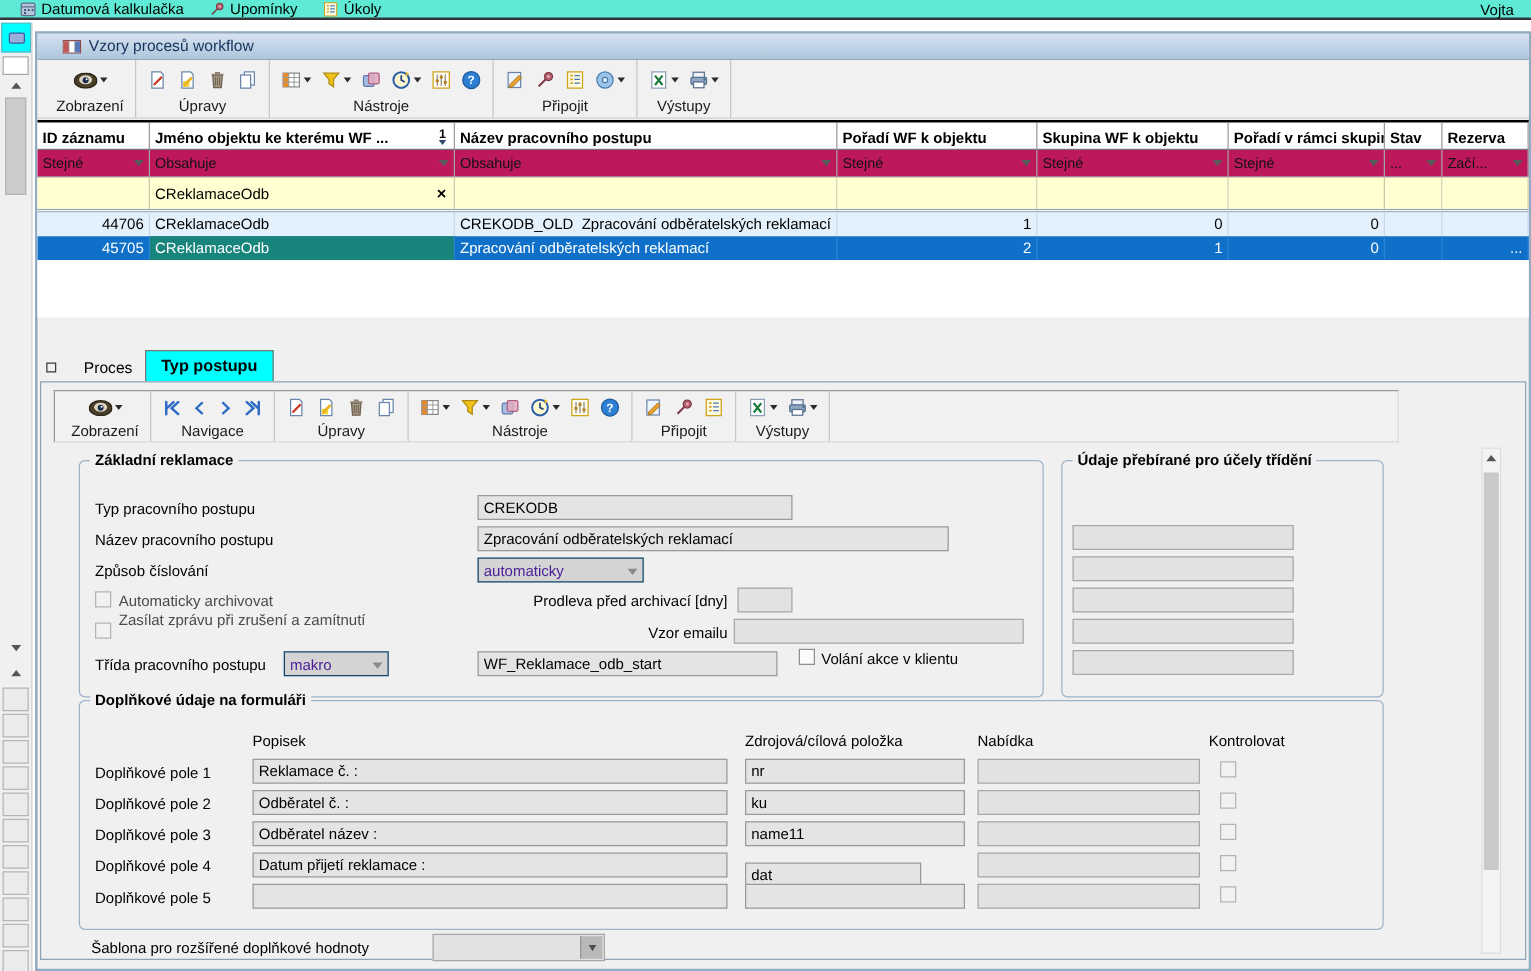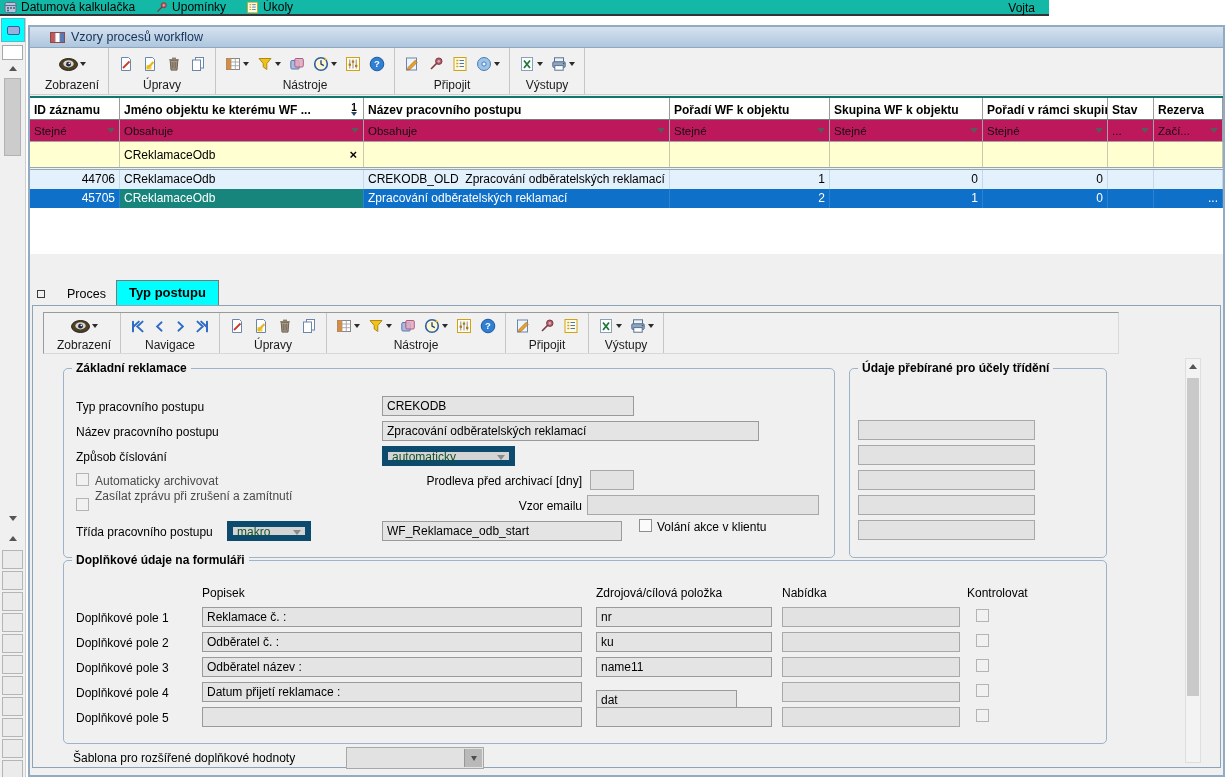--- a/index.html
+++ b/index.html
@@ -1,22 +1,22 @@
 <!DOCTYPE html>
 <html><head>
 <meta charset="utf-8">
 <style>
   * { margin:0; padding:0; box-sizing:border-box; }
   html,body { width:1225px; height:777px; background:#fff; overflow:hidden;
               font-family:"Liberation Sans","DejaVu Sans",sans-serif; font-size:12px; color:#000; }
   .abs { position:absolute; }
 
   
-  .app-bar { position:absolute; left:0; top:0; width:1049px; height:16px; background:#14b8a6;
-             border-bottom:2px solid #33343a; display:flex; align-items:center; gap:20px; padding-left:4px; }
+  .app-bar { position:absolute; left:0; top:0; width:1225px; height:16px; background:#5eead4;
+             border-bottom:2px solid #33343a; display:flex; align-items:center; gap:20px; padding-left:16px; }
   .menu-item { display:flex; align-items:center; gap:4px; font-size:12px; cursor:default; }
   .user-name { position:absolute; right:14px; top:1px; font-size:12px; }
 
   
   .left-rail { position:absolute; left:0; top:18px; width:26px; height:759px; background:#f0f0f0;
                border-right:1px solid #cfcfcf; overflow:hidden; }
   .rail-app { position:absolute; left:1px; top:0; width:24px; height:24px; background:#00ffff;
               border:1px solid #58b8c8; display:flex; align-items:center; justify-content:center; }
   .rail-app i { display:block; width:13px; height:9px; background:#9ab0dc; border:1.5px solid #3c5a9e; border-radius:2px; }
   .rail-white { position:absolute; left:2px; top:27px; width:21px; height:15px; background:#fff; border:1px solid #a8a8a8; }
@@ -36,21 +36,21 @@
   
   .toolbar { position:absolute; left:0; right:0; background:#f1f1f1; display:flex; align-items:stretch; }
   .tb1 { top:21px; height:47px; border-bottom:1px solid #cfcfcf; padding-left:6px; }
   .tbg { border-right:1px solid #c6c6c6; display:flex; flex-direction:column; justify-content:center; padding:2px 9px 1px; }
   .tb-icons { display:flex; align-items:center; justify-content:center; gap:8px; height:26px; }
   .tb-label { text-align:center; font-size:12px; color:#1a1a1a; margin-top:1px; white-space:nowrap; }
   .tbtn { display:flex; align-items:center; gap:2px; cursor:default; }
   .caret { width:0; height:0; border-left:3.5px solid transparent; border-right:3.5px solid transparent; border-top:4.5px solid #2a2a2a; }
 
   
-  .grid-pane { position:absolute; left:0; right:0; top:69px; height:158px; background:#fff; border-top:2px solid #0f766e; }
+  .grid-pane { position:absolute; left:0; right:0; top:69px; height:158px; background:#fff; border-top:2px solid #000000; }
   .grow { display:grid; grid-template-columns:90px 244px 306px 160px 153px 125px 46px 69px; }
   .hrow { height:22px; }
   .hcell { font-weight:bold; font-size:12px; padding:3px 4px 0; border-right:1px solid #9b9b9b;
            border-bottom:1px solid #787878; white-space:nowrap; overflow:hidden; display:flex; justify-content:space-between; align-items:center; }
   .sort-ind { display:flex; flex-direction:column; align-items:center; line-height:8px; margin-right:2px; }
   .sort-ind b { font-size:10px; }
   .sort-ind i { width:0; height:0; border-left:3px solid transparent; border-right:3px solid transparent; border-top:4px solid #2e4a6a; }
   .frow { height:22px; }
   .fcell { background:#be185d; border-right:1px solid #a3a3a3; border-bottom:1px solid #a3a3a3;
            font-size:11.5px; padding:0 4px; display:flex; justify-content:space-between; align-items:center; color:#111; overflow:hidden; }
@@ -85,21 +85,21 @@
   
   .fs { position:absolute; border:1px solid #9cb3c9; border-radius:5px; }
   .fs-legend { position:absolute; top:-8px; left:8px; background:#f0f0f0; padding:0 4px;
                font-weight:bold; font-size:12px; white-space:nowrap; }
   .lbl { position:absolute; font-size:12px; white-space:nowrap; padding-top:3px; }
   .lbl.dim { color:#4a4a4a; }
   .lbl.r { text-align:right; }
   .ro { position:absolute; height:20px; background:#e4e4e4; border:1px solid #9a9a9a;
         font-size:12px; padding:2px 4px 0; white-space:nowrap; overflow:hidden; }
   .ro.empty { background:#e2e2e2; border-color:#a8a8a8; }
-  .dd { position:absolute; height:20px; background:#d4d4d4; border:6px solid #0c4a6e; color:#14532d;
+  .dd { position:absolute; height:20px; background:#d4d4d4; border:1px solid #0c4a6e; color:#4c1d95;
         font-size:12px; padding:2px 4px 0; display:flex; justify-content:space-between; align-items:center; }
   .dd .fchev { border-top-color:#8a8a8a; }
   .cb { position:absolute; width:13px; height:13px; background:#fbfbfb; border:1px solid #8f8f8f; }
   .cb.dis { background:#f1f1f1; border-color:#b4b4b4; }
   .combo-btn { position:absolute; right:1px; top:1px; bottom:1px; width:18px; background:#b9b9b9;
                border-left:1px solid #979797; display:flex; align-items:center; justify-content:center; }
   .combo-btn .tri-dn { border-top-color:#4d4d4d; border-left-width:3.5px; border-right-width:3.5px; }
   svg.i { display:block; }
   svg text { font-family:"Liberation Sans",sans-serif; }
 </style>

